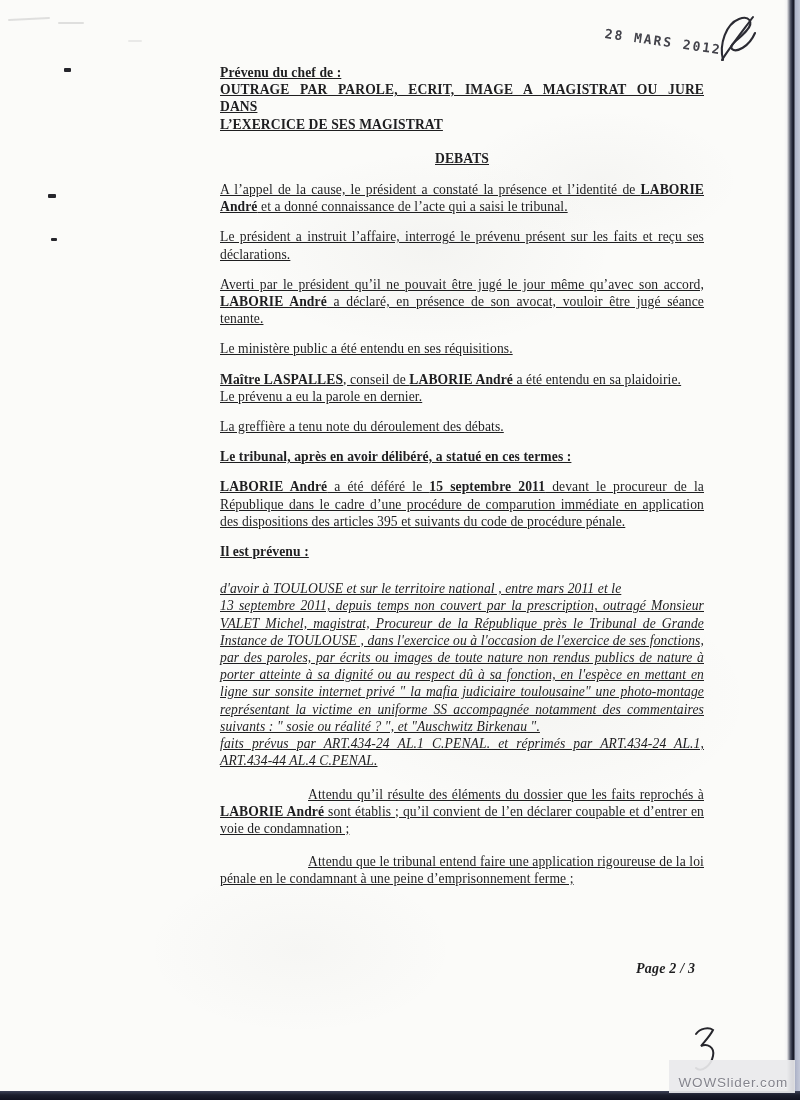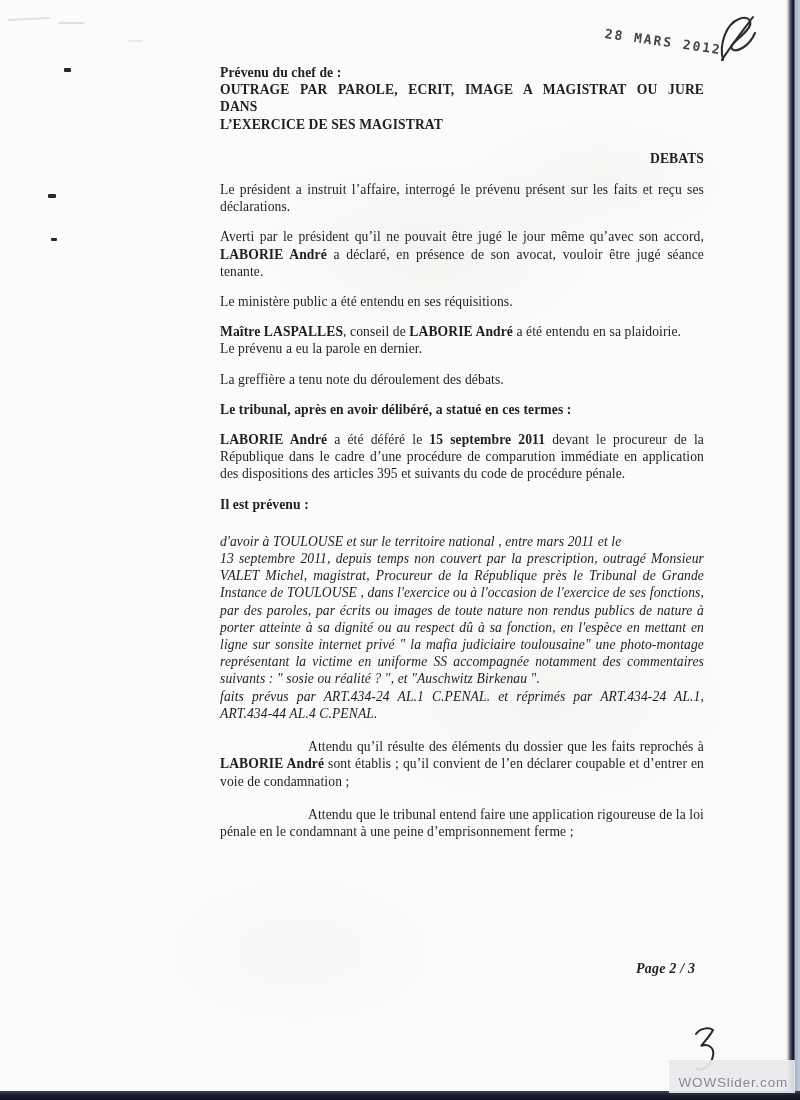--- a/index.html
+++ b/index.html
@@ -27,24 +27,25 @@
   }
   
   .speck{position:absolute;background:#26262c;border-radius:1px;}
   .streak{position:absolute;background:#c9c9c9;opacity:.55;border-radius:1px;}
 
   
   .doc-column{
     position:absolute;left:220px;top:64px;width:484px;
     font-size:13.6px;line-height:17.2px;text-align:justify;
     letter-spacing:.1px;
+    text-decoration:underline;
   }
   .doc-column p{margin:13px 0;}
   p.charge{margin-top:0;text-align:justify;}
-  p.debats{text-align:right;margin:17px 0 14px;}
+  p.debats{text-align:center;margin:17px 0 14px;}
   p.tight-bottom{margin-bottom:1px;}
   p.italic-block{margin-top:20px;}
   p.attendu{text-indent:88px;margin-top:16px;}
   .seg-b{font-weight:bold;}
   .seg-i{font-style:italic;}
 
   
   .stamp{
     position:absolute;left:606px;top:26px;width:150px;
     transform:rotate(8deg);transform-origin:left top;
@@ -88,20 +89,21 @@
   <div class="paraph">
     <svg width="46" height="50" viewBox="0 0 46 50">
       <path d="M7,46 C3,30 10,10 23,5 C33,1 38,8 31,16 C24,25 12,31 16,35 C20,39 33,33 39,19" fill="none" stroke="#2b2b33" stroke-width="2.1" stroke-linecap="round"></path>
       <path d="M37,3 C29,14 14,33 6,46" fill="none" stroke="#2b2b33" stroke-width="2.1" stroke-linecap="round"></path>
     </svg>
   </div>
 
   <div class="doc-column">
     <p class="charge"><span class="seg-b">Prévenu du chef de :</span><br><span class="seg-b" style="word-spacing: 2.5px;">OUTRAGE PAR PAROLE, ECRIT, IMAGE A MAGISTRAT OU JURE DANS</span><br><span class="seg-b">L’EXERCICE DE SES MAGISTRAT</span></p>
     <p class="debats"><span class="seg-b">DEBATS</span></p>
+    <p><span>A l’appel de la cause, le président a constaté la présence et l’identité de </span><span class="seg-b">LABORIE André</span><span> et a donné connaissance de l’acte qui a saisi le tribunal.</span></p>
     <p><span>Le président a instruit l’affaire, interrogé le prévenu présent sur les faits et reçu ses déclarations.</span></p>
     <p><span>Averti par le président qu’il ne pouvait être jugé le jour même qu’avec son accord, </span><span class="seg-b">LABORIE André</span><span> a déclaré, en présence de son avocat, vouloir être jugé séance tenante.</span></p>
     <p><span>Le ministère public a été entendu en ses réquisitions.</span></p>
     <p><span class="seg-b">Maître LASPALLES</span><span>, conseil de </span><span class="seg-b">LABORIE André</span><span> a été entendu en sa plaidoirie.</span><br><span>Le prévenu a eu la parole en dernier.</span></p>
     <p><span>La greffière a tenu note du déroulement des débats.</span></p>
     <p><span class="seg-b">Le tribunal, après en avoir délibéré, a statué en ces termes :</span></p>
     <p><span class="seg-b">LABORIE André</span><span> a été déféré le </span><span class="seg-b">15 septembre 2011</span><span> devant le procureur de la République dans le cadre d’une procédure de comparution immédiate en application des dispositions des articles 395 et suivants du code de procédure pénale.</span></p>
     <p class="tight-bottom"><span class="seg-b">Il est prévenu :</span></p>
     <p class="italic-block"><span class="seg-i">d'avoir à TOULOUSE et sur le territoire national , entre mars 2011 et le</span><br><span class="seg-i">13 septembre 2011, depuis temps non couvert par la prescription, outragé Monsieur VALET Michel,  magistrat, Procureur de la République près le Tribunal de Grande Instance de TOULOUSE ,  dans l'exercice ou à l'occasion de l'exercice de ses fonctions, par  des paroles, par écrits ou images de toute nature non rendus publics de nature à porter atteinte à sa dignité ou au respect dû à sa fonction, en l'espèce en mettant en ligne sur sonsite internet privé " la mafia judiciaire toulousaine" une photo-montage représentant la victime en uniforme SS accompagnée notamment des commentaires suivants  : " sosie ou réalité ? ", et "Auschwitz  Birkenau ".</span><br><span class="seg-i">faits prévus par ART.434-24 AL.1 C.PENAL. et réprimés par ART.434-24 AL.1, ART.434-44 AL.4 C.PENAL.</span></p>
     <p class="attendu"><span>Attendu qu’il résulte des éléments du dossier que les faits reprochés à </span><span class="seg-b">LABORIE André</span><span> sont établis ; qu’il convient de l’en déclarer coupable et d’entrer en voie de condamnation ;</span></p>

